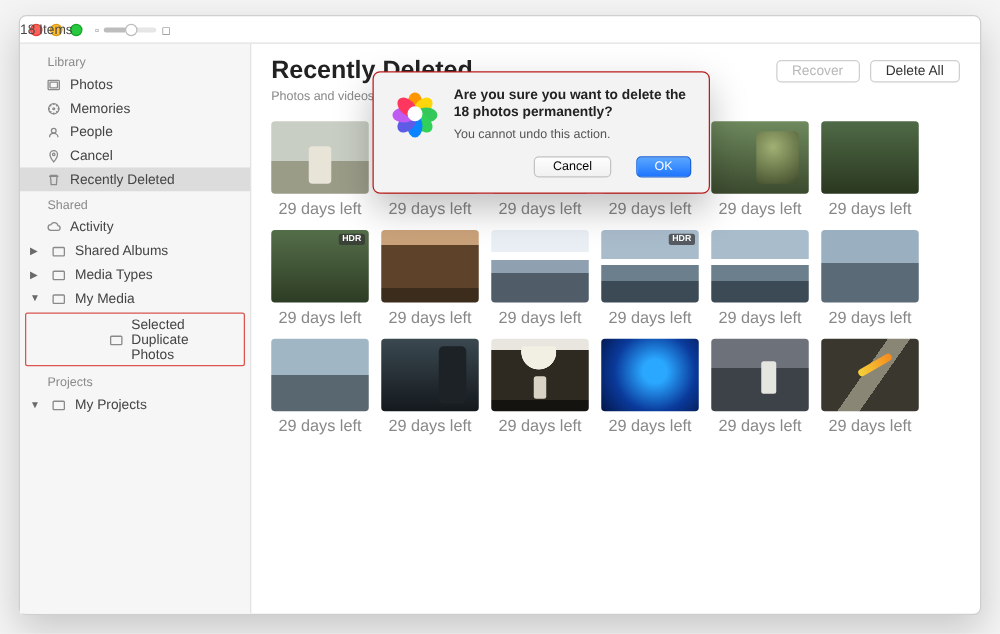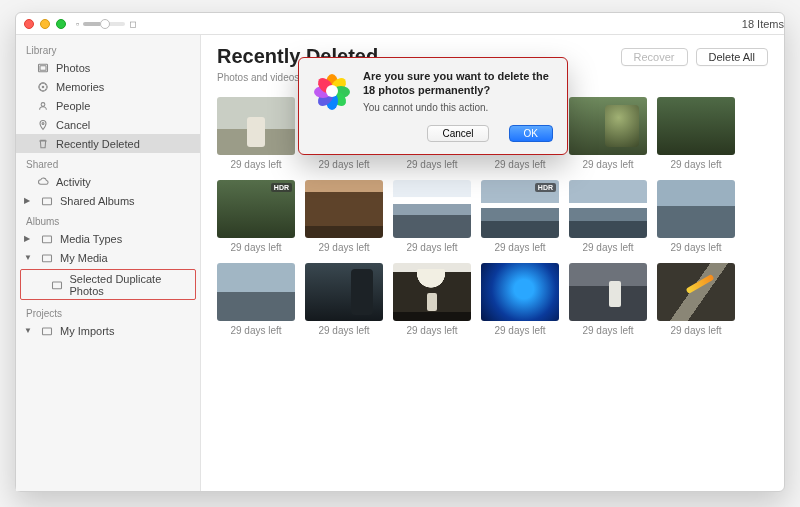--- a/index.html
+++ b/index.html
@@ -8,42 +8,42 @@
   .titlebar { height: 22px; display: flex; align-items: center; padding: 0 8px; border-bottom: 1px solid #e1e1e1; position: relative; }
   .traffic { display: flex; gap: 6px; }
   .dot { width: 10px; height: 10px; border-radius: 50%; }
   .dot.r { background: #ff5f57; border:1px solid #e33e32;}
   .dot.y { background: #febc2e; border:1px solid #d99a10;}
   .dot.g { background: #28c840; border:1px solid #18a527;}
   .zoom { display:flex; align-items:center; gap:4px; margin-left:10px; }
   .zslider { width: 42px; height: 4px; background: linear-gradient(to right,#bdbdbd 0%,#bdbdbd 40%,#e6e6e6 40%,#e6e6e6 100%); border-radius:2px; position:relative;}
   .zslider .knob { position:absolute; left:40%; top:-3px; width:10px;height:10px;border-radius:50%;background:#fff;border:1px solid #bbb;}
   .zicon { font-size:9px; color:#888;}
-  .title { position:absolute; left:0; right:0; text-align:right; font-size:11px; color:#4a4a4a; pointer-events:none;}
+  .title { position:absolute; left:0; right:0; text-align:left; font-size:11px; color:#4a4a4a; pointer-events:none;}
   .body { flex:1; display:flex; overflow:hidden; }
   .sidebar { width: 185px; background:#f6f6f6; border-right:1px solid #e3e3e3; font-size:11px; color:#555; overflow-y:auto; padding-top:4px;}
-  .section-h { font-size:10px; color:#8a8a8a; padding: 6px 10px 2px; }
+  .section-h { font-size:10px; color:#8a8a8a; padding: 6px 22px 2px; }
   .item { display:flex; align-items:center; gap:6px; padding: 2.5px 10px 2.5px 20px; cursor:default; color:#444;}
   .item.sel { background:#dcdcdc; }
   .item .ic { width:14px; height:14px; display:flex; align-items:center; justify-content:center; font-size:12px; color:#8a8a8a;}
   .item .ic svg { width:12px; height:12px; fill:none; stroke:#8a8a8a; stroke-width:1.4;}
   .item.hasarrow { padding-left:8px;}
   .arrow { width:10px; font-size:8px; color:#6a6a6a;}
-  .highlight-box { margin: 2px 4px; border:1.5px solid #d9534f; border-radius:2px;}
+  .highlight-box { margin: 2px 4px; border:1.5px solid #d9534f; border-radius:2px;padding-left:36px;}
   .main { flex:1; overflow:auto; padding: 10px 16px; }
   .header-row { display:flex; align-items:center; justify-content:space-between; }
   .page-title { font-size:20px; font-weight:700; color:#222;}
   .actions { display:flex; gap:8px;}
   .btn { font-size:11px; padding:2px 12px; border:1px solid #cfcfcf; border-radius:4px; background:#fff; color:#333; box-shadow:0 1px 0 rgba(0,0,0,0.02);}
   .btn.disabled { color:#b8b8b8;}
   .sub { font-size:10px; color:#888; margin-top:4px;}
   .grid { display:flex; flex-wrap:wrap; gap:10px 10px; margin-top:14px;}
   .cell { width:78px; display:flex; flex-direction:column; align-items:center;}
   .thumb { width:78px; height:58px; border-radius:3px; background:#777; position:relative; overflow:hidden;}
-  .cap { font-size:10px; color:#888; margin-top:4px; text-align:center; }
+  .cap { font-size:13px; color:#888; margin-top:4px; text-align:center; }
   .hdr { position:absolute; top:3px; right:3px; font-size:7px; font-weight:700; background:rgba(50,50,50,0.7); color:#fff; padding:1px 3px; border-radius:2px;}
   
   .t1 { background: linear-gradient(#c9cec4 55%, #9b9c88 55%); }
   .t1::after{content:"";position:absolute;left:30px;top:20px;width:18px;height:30px;background:#e8e4d8;border-radius:3px;}
   .t2 { background: linear-gradient(#cfd3c6 55%, #a7a68c 55%); }
   .t3 { background: linear-gradient(#c6cdc0 55%, #9fa08a 55%); }
   .t4 { background: linear-gradient(#bcc7b6 60%, #878f78 60%); }
   .t5 { background: linear-gradient(#6f8a5e, #3b4a2e); }
   .t5::after{content:"";position:absolute;right:8px;top:8px;width:34px;height:42px;background:radial-gradient(circle at 40% 30%, #a1b174,#3e4a2a);border-radius:4px;}
   .t6 { background: linear-gradient(#4f6a46, #2a3720); }
@@ -168,21 +168,20 @@
       <div class="item hasarrow">
           <span class="arrow">▶</span>
           <span class="ic">
             <svg viewBox="0 0 16 16">
               <rect x="2" y="4" width="12" height="9" rx="1"></rect>
             </svg>
           </span>
           <span>Shared Albums</span>
         </div>
 
-      <div class="section-h">Albums</div>
       <div class="item hasarrow">
           <span class="arrow">▶</span>
           <span class="ic">
             <svg viewBox="0 0 16 16">
               <rect x="2" y="4" width="12" height="9" rx="1"></rect>
             </svg>
           </span>
           <span>Media Types</span>
         </div>
       <div class="item hasarrow">
@@ -206,21 +205,21 @@
       </div>
 
       <div class="section-h">Projects</div>
       <div class="item hasarrow">
           <span class="arrow">▼</span>
           <span class="ic">
             <svg viewBox="0 0 16 16">
               <rect x="2" y="4" width="12" height="9" rx="1"></rect>
             </svg>
           </span>
-          <span>My Imports</span>
+          <span>My Projects</span>
         </div>
     </div>
 
     <div class="main">
       <div class="header-row">
         <div class="page-title">Recently Deleted</div>
         <div class="actions">
           <div class="btn disabled">Recover</div>
           <div class="btn">Delete All</div>
         </div>

